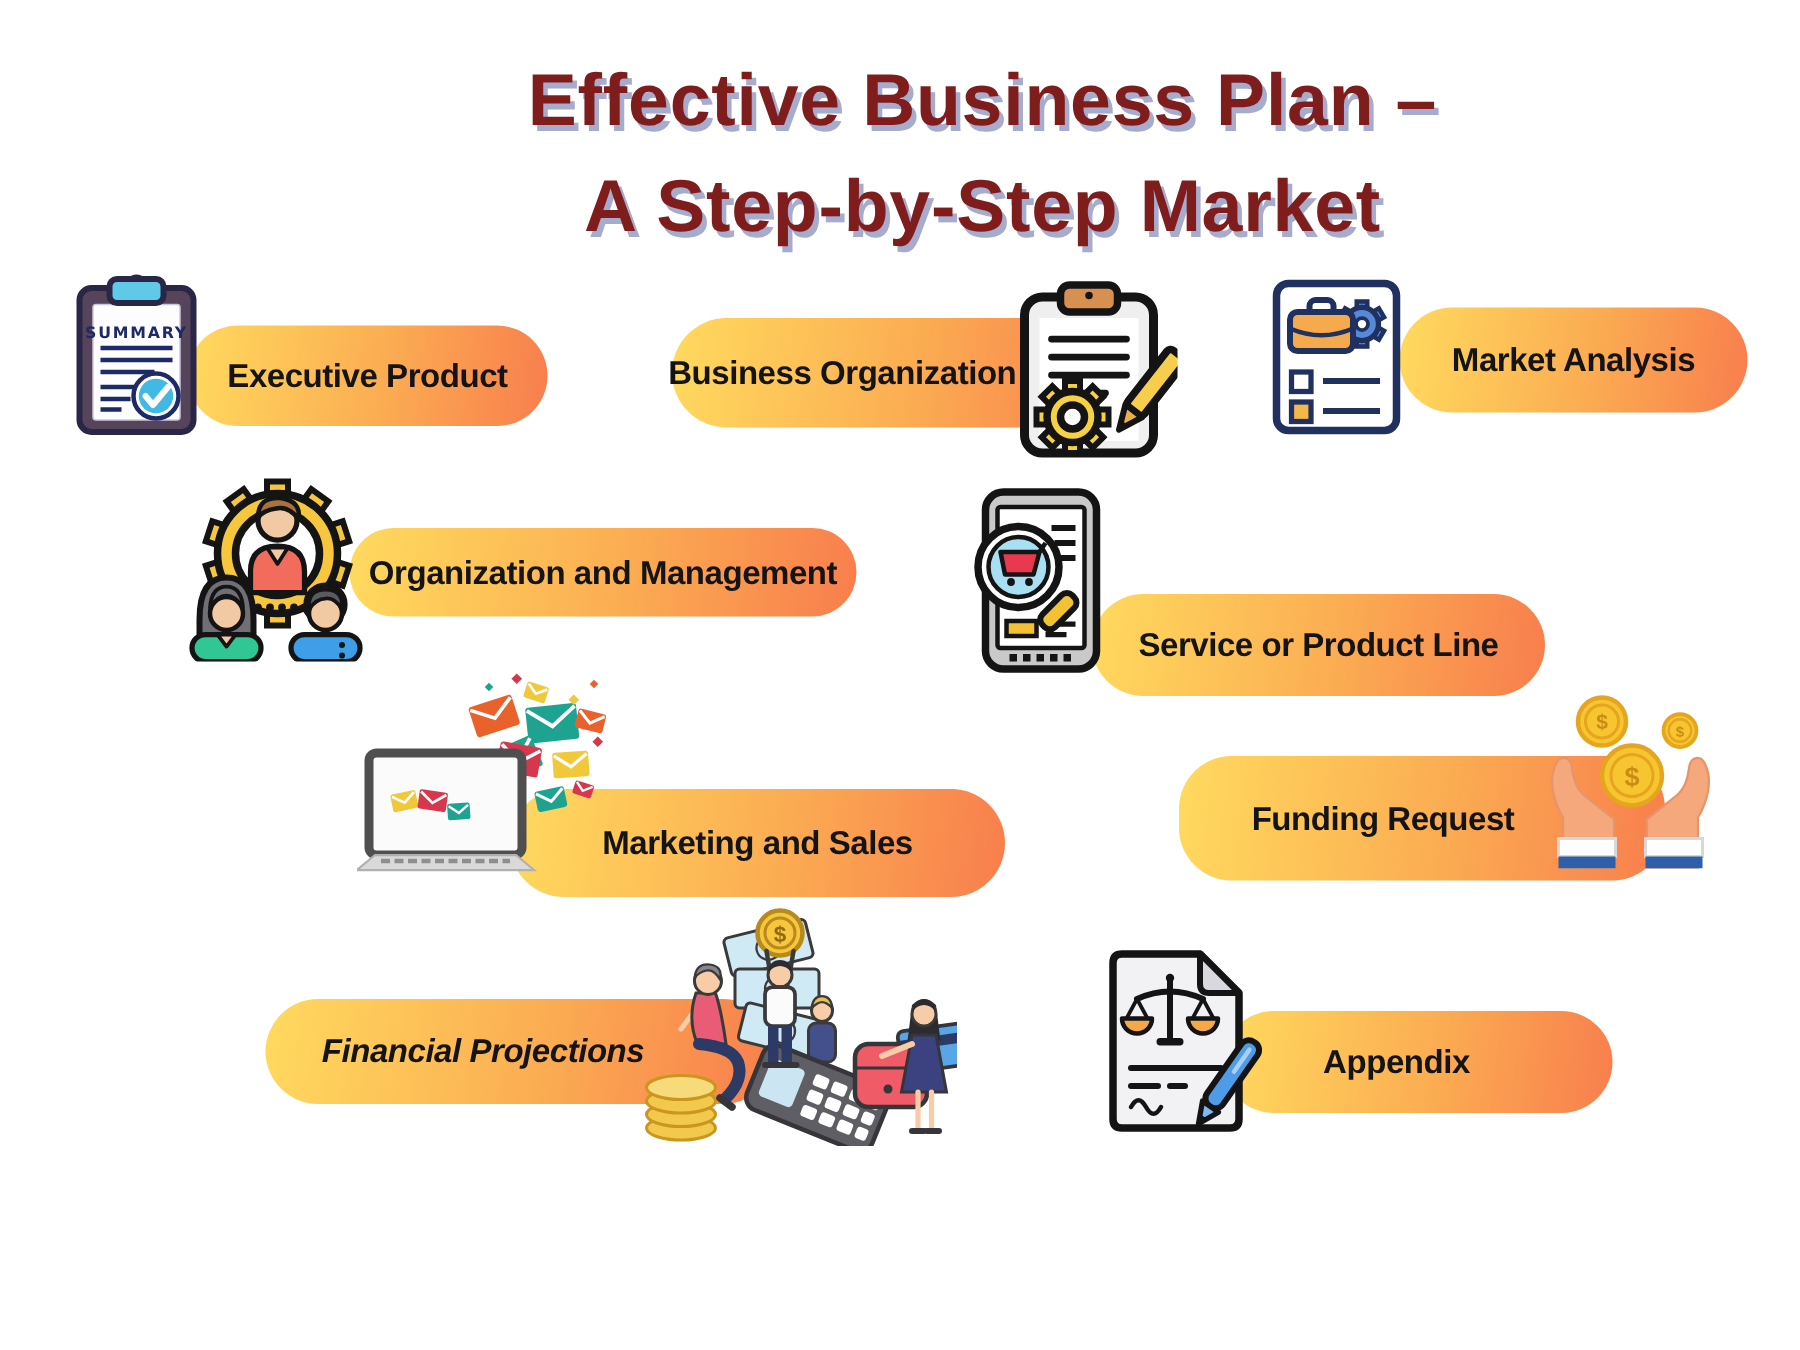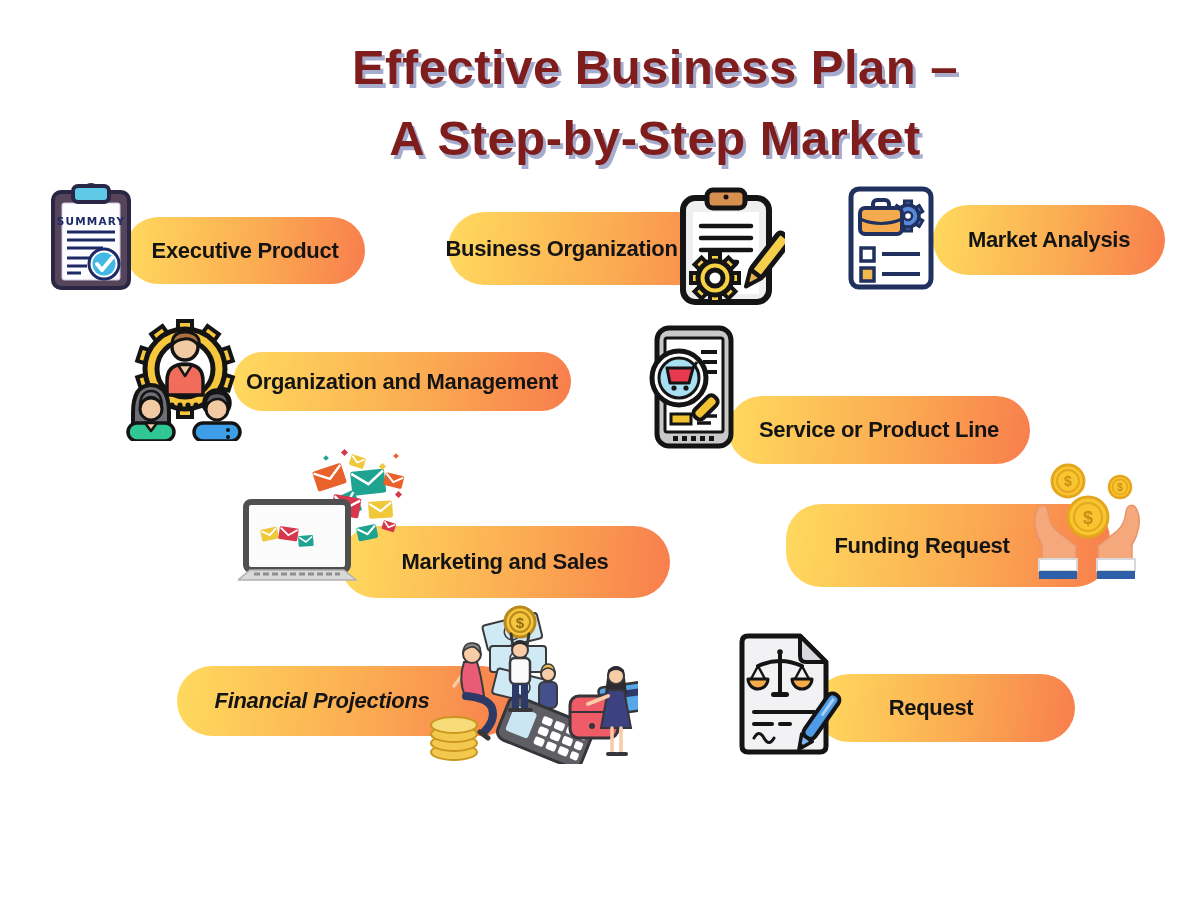--- a/index.html
+++ b/index.html
@@ -372,21 +372,21 @@
       <circle cx="196" cy="76" r="8" fill="#F7CCA6" stroke="#3A3A3A" stroke-width="2"></circle>
       <path d="M188,74 Q190,66 196,66 Q202,66 204,74 Q200,70 196,70 Q192,70 188,74 Z" fill="#2B2B30"></path>
       <path d="M188,90 L204,90 L211,128 L181,128 Z" fill="#3C4280" stroke="#35353A" stroke-width="2"></path>
       <path d="M188,96 L168,104" stroke="#F7CCA6" stroke-width="4" stroke-linecap="round"></path>
       <path d="M192,128 V152 M201,128 V152" stroke="#F7CCA6" stroke-width="3.5" stroke-linecap="round"></path>
       <path d="M188,154 h8 M198,154 h8" stroke="#35353A" stroke-width="4" stroke-linecap="round"></path>
     </svg>
   </div>
 
   <div class="pill" style="left:815px;top:674px;width:260px;height:68px;border-radius:34px;padding-right:28px;box-sizing:border-box;">
-    <span>Request</span>
+    <span>Appendix</span>
   </div>
   <div class="icon" style="left:726px;top:632px;width:116px;height:124px;">
     <svg viewBox="0 0 116 124">
       <path d="M16,10 Q16,4 22,4 H74 L100,30 V114 Q100,120 94,120 H22 Q16,120 16,114 Z" fill="#F2F2F5" stroke="#141414" stroke-width="5" stroke-linejoin="round"></path>
       <path d="M74,4 V24 Q74,30 80,30 H100 Z" fill="#D8D8DE" stroke="#141414" stroke-width="4" stroke-linejoin="round"></path>
 
       <circle cx="54" cy="20" r="2.8" fill="#141414"></circle>
       <line x1="54" y1="22" x2="54" y2="60" stroke="#141414" stroke-width="4"></line>
       <path d="M32,34 Q54,24 76,34" fill="none" stroke="#141414" stroke-width="4" stroke-linecap="round"></path>
       <path d="M32,34 l-7,13 M32,34 l7,13" stroke="#141414" stroke-width="2.5"></path>

